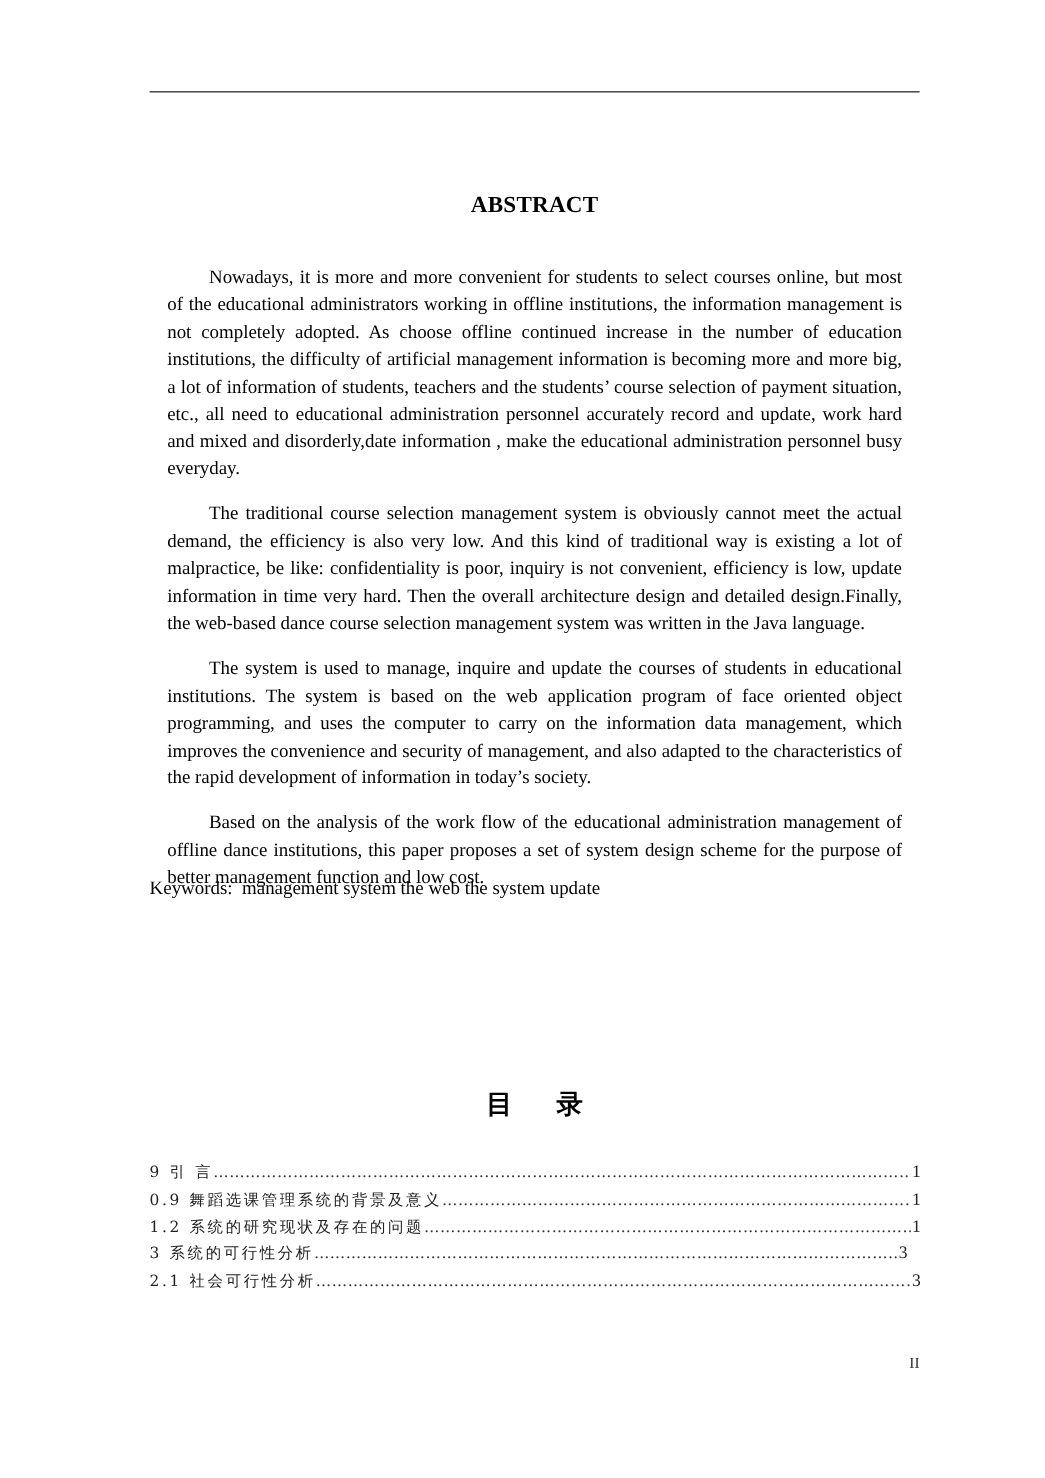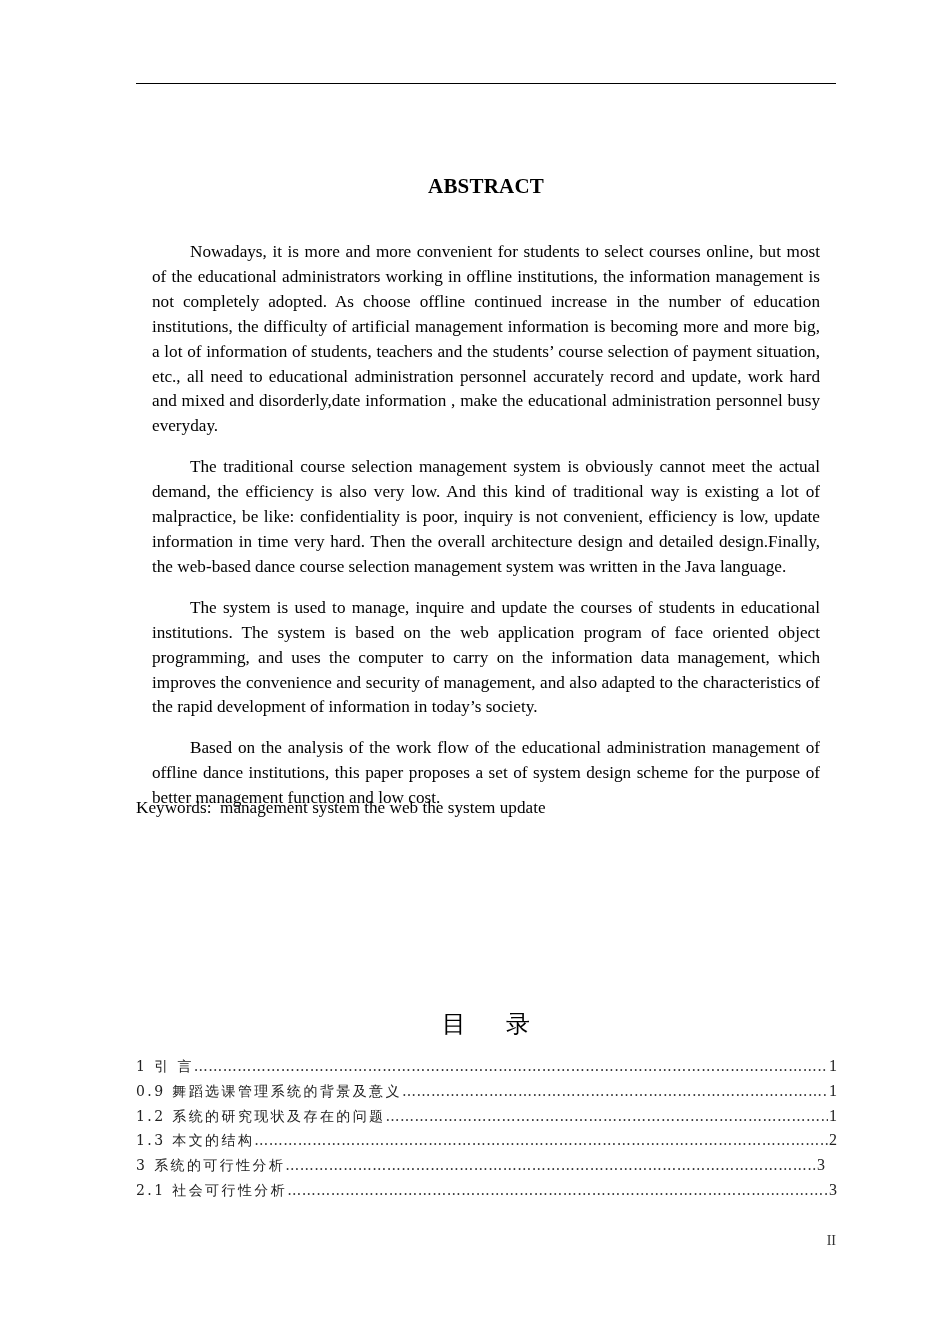--- a/index.html
+++ b/index.html
@@ -9,21 +9,21 @@
                  border-top: 1.5px solid #000; }
   .abstract-title { position: absolute; left: 136px; top: 174px; width: 700px; text-align: center;
                     font-size: 21px; font-weight: bold; letter-spacing: 0.2px; }
   .abstract-body { position: absolute; left: 136px; top: 224px; width: 700px;
                    font-size: 17.2px; line-height: 24.9px; }
   .abstract-body p { margin: 16px; text-align: justify; text-indent: 38px; }
   .keywords { position: absolute; left: 136px; top: 796px; width: 700px;
               font-size: 17.2px; line-height: 24.9px; }
   .keywords b { font-weight: normal; }
   .toc-title { position: absolute; left: 136px; top: 988px; width: 700px; text-align: center;
-               font-family: "DejaVu Sans", sans-serif; font-size: 24px; font-weight: normal; margin-top: 20px; }
+               font-family: "DejaVu Sans", sans-serif; font-size: 24px; font-weight: bold; }
   .toc-title span { display: inline-block; }
   .toc-title .gap { width: 40px; }
   .toc { position: absolute; left: 136px; top: 1057px; width: 701px;
          font-family: "DejaVu Serif", "Liberation Serif", serif; font-size: 14px; color: #222; }
   .toc-row { display: flex; align-items: baseline; height: 24.8px; white-space: nowrap; overflow: hidden; }
   .toc-label { flex: 0 0 auto; letter-spacing: 2.4px; }
   .toc-dots { flex: 1 1 auto; overflow: hidden; letter-spacing: 0.5px; color: #333; }
   .toc-dots::after { content: "…………………………………………………………………………………………………………………………………………………………………"; }
   .toc-page { flex: 0 0 auto; font-family: "Liberation Serif", serif; font-size: 16px; padding-left: 1px; }
   .toc-row.short .toc-page { padding-right: 12px; }
@@ -47,38 +47,33 @@
 <div class="keywords">
   <b>Keywords:</b>&nbsp;&nbsp;<span>management system  the web  the system update</span>
 </div>
 
 <div class="toc-title">
   <span>目</span><span class="gap"></span><span>录</span>
 </div>
 
 <div class="toc">
   <div class="toc-row">
-    <span class="toc-label">1 引 言</span>
+    <span class="toc-label">9 引 言</span>
     <span class="toc-dots"></span>
     <span class="toc-page">1</span>
   </div>
   <div class="toc-row">
     <span class="toc-label">0.9 舞蹈选课管理系统的背景及意义</span>
     <span class="toc-dots"></span>
     <span class="toc-page">1</span>
   </div>
   <div class="toc-row">
     <span class="toc-label">1.2 系统的研究现状及存在的问题</span>
     <span class="toc-dots"></span>
     <span class="toc-page">1</span>
-  </div>
-  <div class="toc-row">
-    <span class="toc-label">1.3 本文的结构</span>
-    <span class="toc-dots"></span>
-    <span class="toc-page">2</span>
   </div>
   <div class="toc-row short">
     <span class="toc-label">3 系统的可行性分析</span>
     <span class="toc-dots"></span>
     <span class="toc-page">3</span>
   </div>
   <div class="toc-row">
     <span class="toc-label">2.1  社会可行性分析</span>
     <span class="toc-dots"></span>
     <span class="toc-page">3</span>

